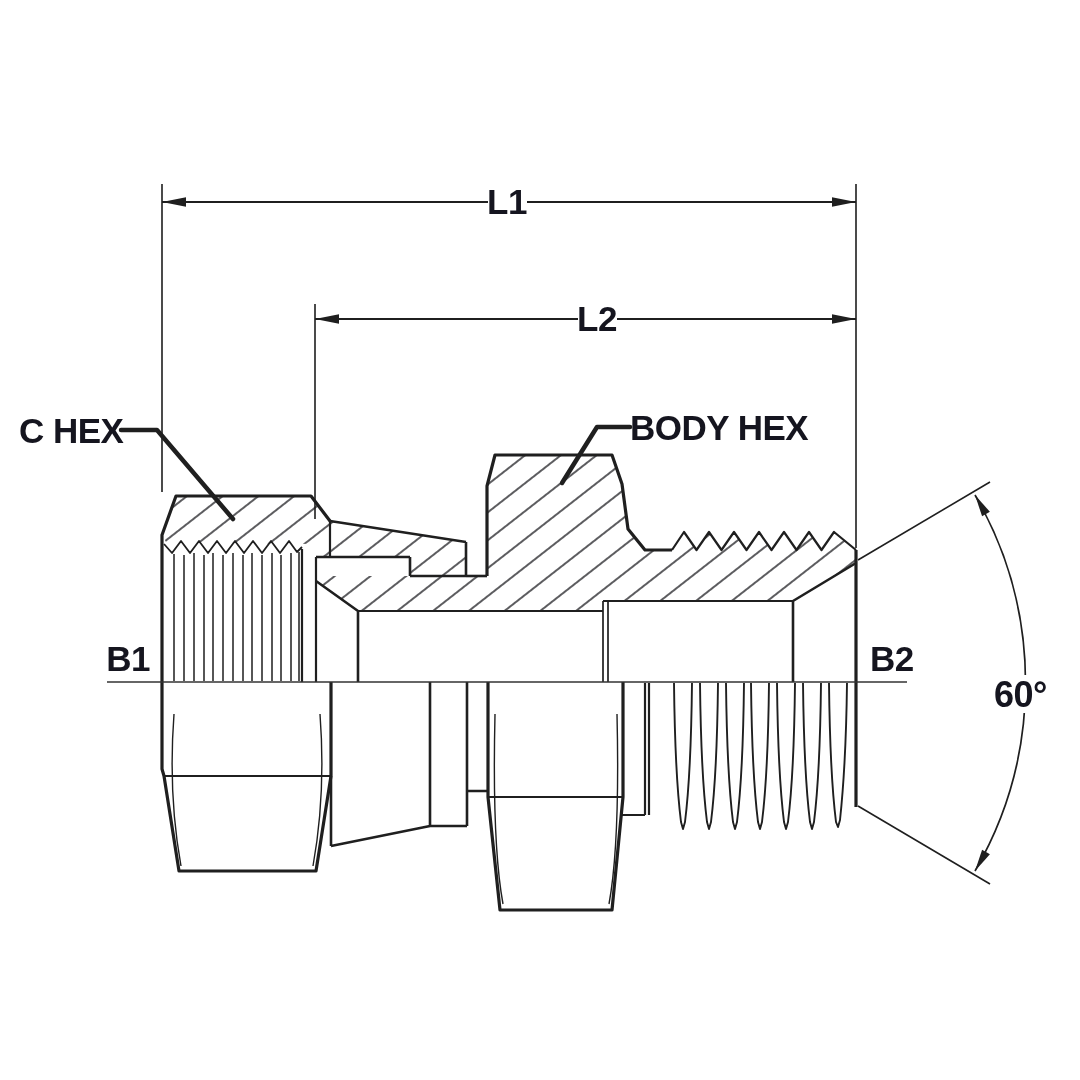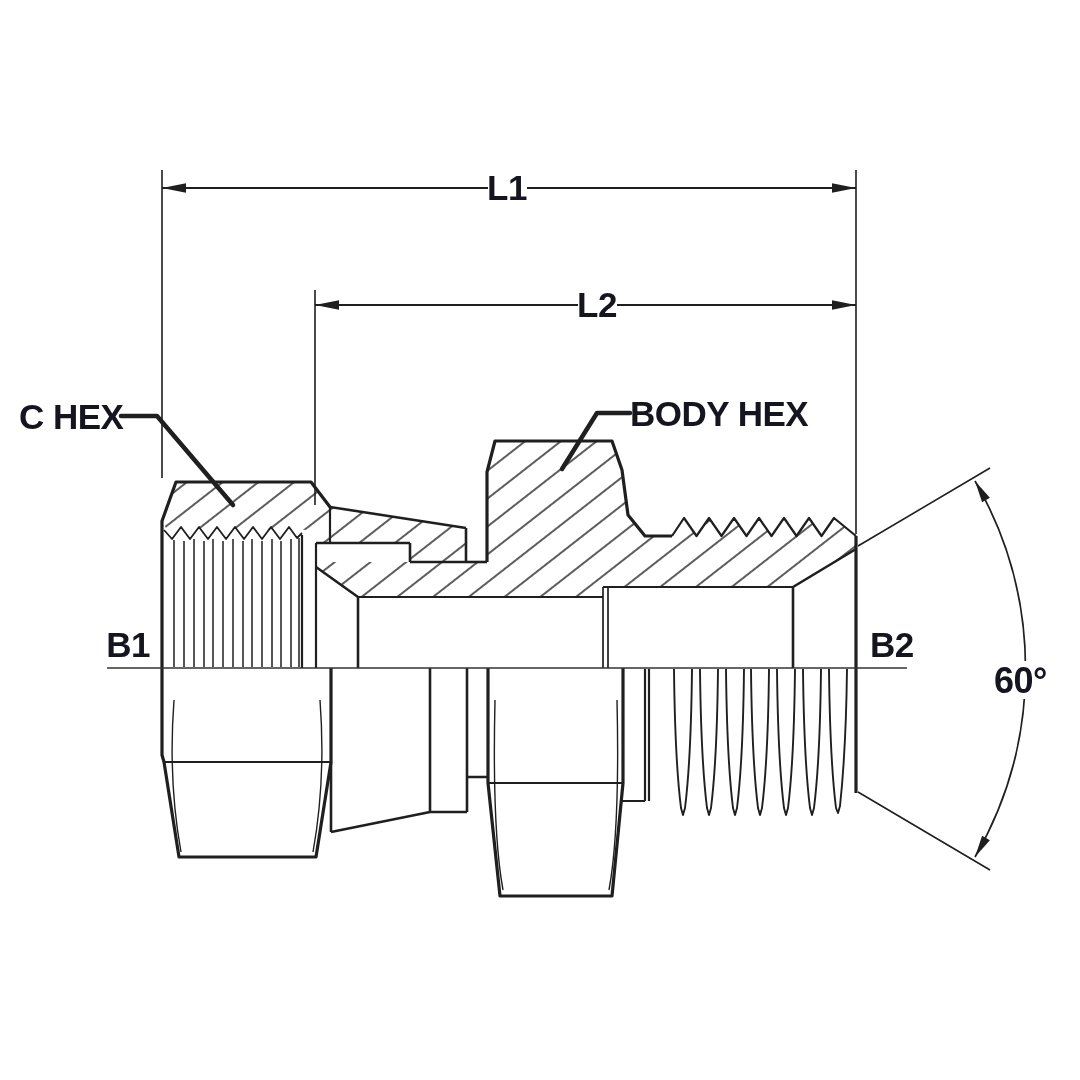--- a/index.html
+++ b/index.html
@@ -7,20 +7,21 @@
     --text: #15151f;
     --bg: #ffffff;
   }
   html,body{margin:0;padding:0;background:#fff;}
   .stage{
     position:relative;
     width:1080px;height:916px;
     background:var(--bg);
     font-family:"Liberation Sans", sans-serif;
     overflow:hidden;
+    margin-top:14px;
   }
   svg{position:absolute;left:0;top:0;}
   text{
     font-family:"Liberation Sans", sans-serif;
     font-weight:bold;
     fill:var(--text);
     letter-spacing:-0.5px;
   }
   .lbl{font-size:35px;}
   .lbl-angle{font-size:36px;}

